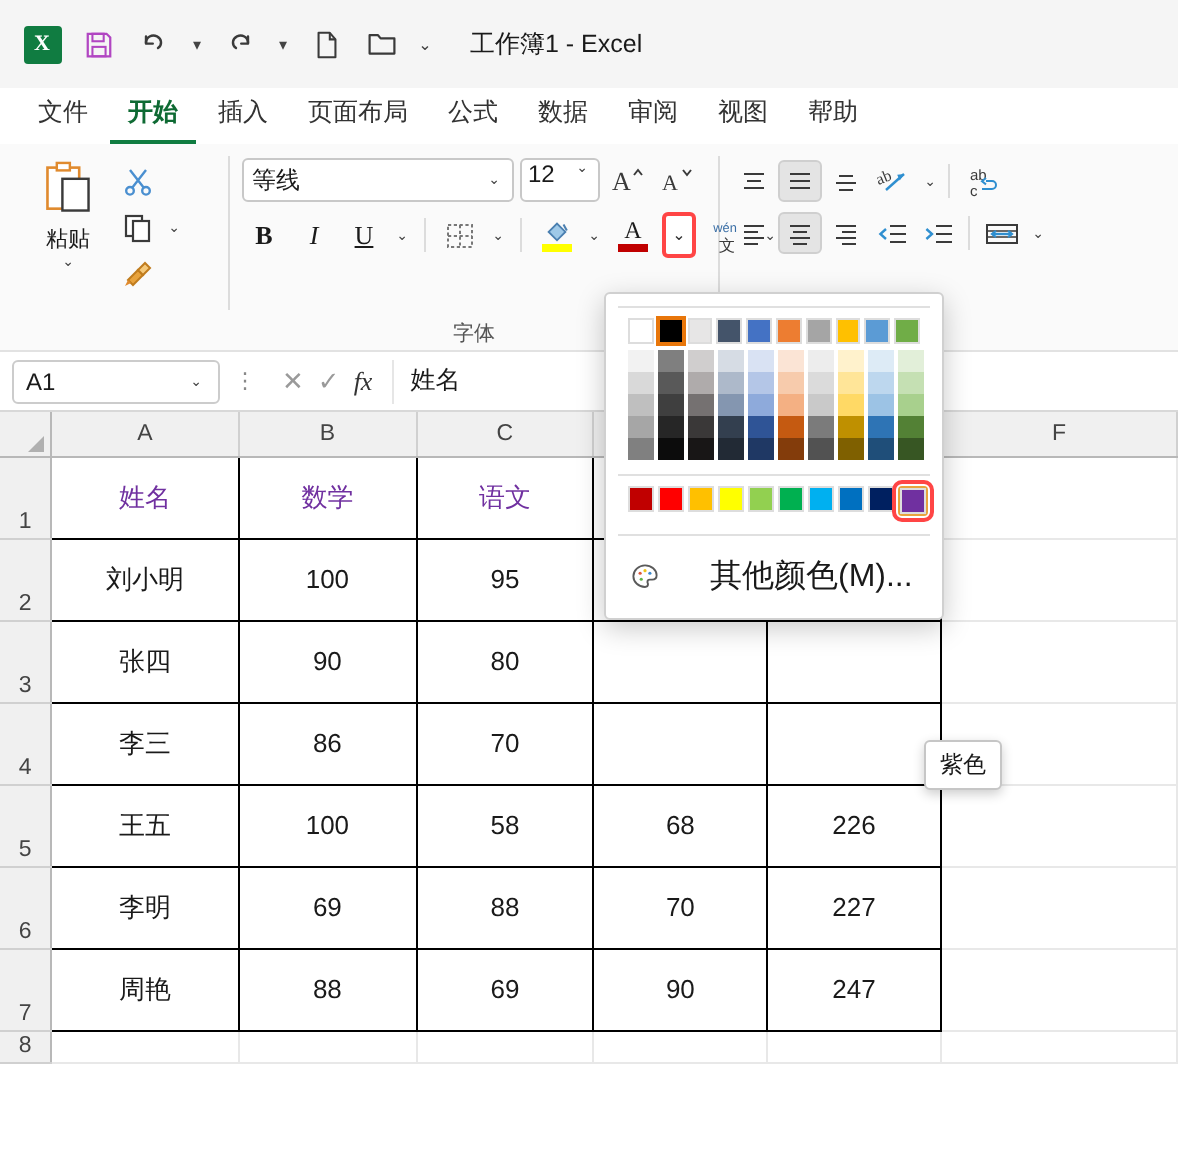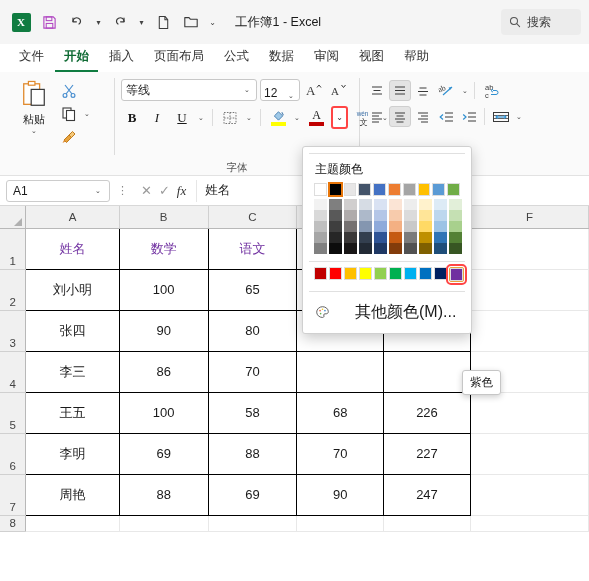--- a/index.html
+++ b/index.html
@@ -94,21 +94,21 @@
 
   
   .font-row { display:flex; align-items:center; gap:3px; padding-top:3px; }
   .font-name-box {
     width: 136px; height: 22px; border:1px solid #c8c8c8; border-radius:3px;
     background:#fff; display:flex; align-items:center; padding:0 4px;
     font-size:12px; justify-content:space-between;
   }
   .font-size-box {
     width: 40px; height: 22px; border:1px solid #c8c8c8; border-radius:3px;
-    background:#fff; display:flex; align-items:flex-end; padding:0 3px;
+    background:#fff; display:flex; align-items:flex-start; padding:0 3px;
     font-size:12px; justify-content:space-between;
   }
   .icon-btn { width:22px; height:21px; display:flex; align-items:center; justify-content:center; border-radius:3px; font-size:13px;}
   .icon-btn.on { background:#e4e4e4; border:1px solid #cfcfcf;}
   .vsep { width:1px; height:17px; background:#dcdcdc; margin:0 3px; }
 
   .fontcolor-btn {
     width: 23px; height:22px; display:flex; flex-direction:column;
     align-items:center; justify-content:center; border-radius:2px;
   }
@@ -249,29 +249,20 @@
         </svg>
     </div>
     <div class="qat-btn" title="打开">
       <svg width="16" height="16" viewBox="0 0 16 16">
           <path d="M1.8 12.8V3.6h4.2l1.3 1.6h6.9v7.6z" fill="none" stroke="#3a3a3a" stroke-width="1.1" stroke-linejoin="round"></path>
         </svg>
     </div>
     <div class="qat-caret">⌄</div>
   </div>
   <div class="doc-title">工作簿1  -  Excel</div>
-  <div class="searchbox">
-    <span>
-      <svg width="12" height="12" viewBox="0 0 14 14">
-          <circle cx="5.8" cy="5.8" r="4.1" fill="none" stroke="#555" stroke-width="1.2"></circle>
-          <path d="M9 9l3.4 3.4" stroke="#555" stroke-width="1.2" stroke-linecap="round"></path>
-        </svg>
-    </span>
-    <span>搜索</span>
-  </div>
 </div>
 
 <div class="ribbon-tabs">
   <div class="rtab">文件</div>
   <div class="rtab active">开始</div>
   <div class="rtab">插入</div>
   <div class="rtab">页面布局</div>
   <div class="rtab">公式</div>
   <div class="rtab">数据</div>
   <div class="rtab">审阅</div>
@@ -512,21 +503,21 @@
       <td class="cell bx hdr">数学</td>
       <td class="cell bx hdr">语文</td>
       <td class="cell bx"></td>
       <td class="cell bx"></td>
       <td class="empty"></td>
     </tr>
     <tr>
       <th class="rowhead">2</th>
       <td class="cell bx">刘小明</td>
       <td class="cell bx">100</td>
-      <td class="cell bx">65</td>
+      <td class="cell bx">95</td>
       <td class="cell bx"></td>
       <td class="cell bx"></td>
       <td class="empty"></td>
     </tr>
     <tr>
       <th class="rowhead">3</th>
       <td class="cell bx">张四</td>
       <td class="cell bx">90</td>
       <td class="cell bx">80</td>
       <td class="cell bx"></td>
@@ -577,21 +568,20 @@
       <td class="empty"></td>
       <td class="empty"></td>
       <td class="empty"></td>
     </tr>
   </tbody>
     </table>
 </div>
 
 <div class="color-menu">
   <div class="cm-sep"></div>
-  <div class="cm-title">主题颜色</div>
   <div class="sw-grid">
     <div class="sw-row" id="theme-base-row">
         <div class="sw" style="background: rgb(255, 255, 255);"></div>
         <div class="sw sel" style="background: rgb(0, 0, 0);"></div>
         <div class="sw" style="background: rgb(231, 230, 230);"></div>
         <div class="sw" style="background: rgb(68, 84, 106);"></div>
         <div class="sw" style="background: rgb(68, 114, 196);"></div>
         <div class="sw" style="background: rgb(237, 125, 49);"></div>
         <div class="sw" style="background: rgb(165, 165, 165);"></div>
         <div class="sw" style="background: rgb(255, 192, 0);"></div>

